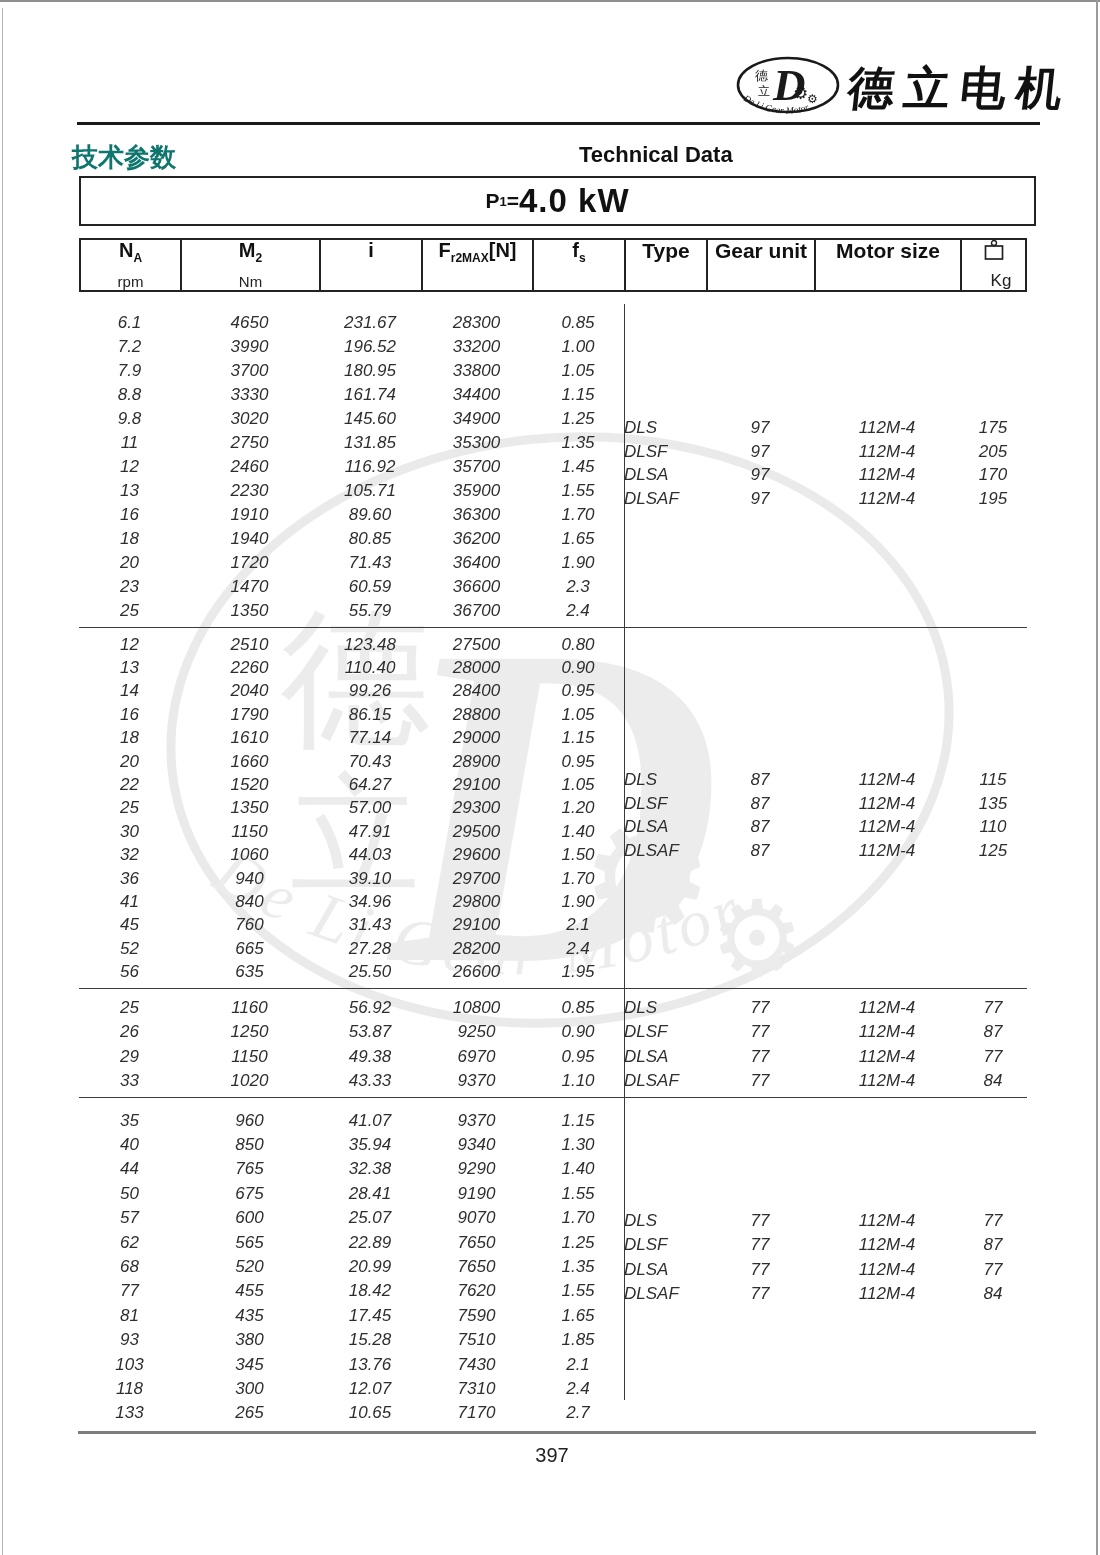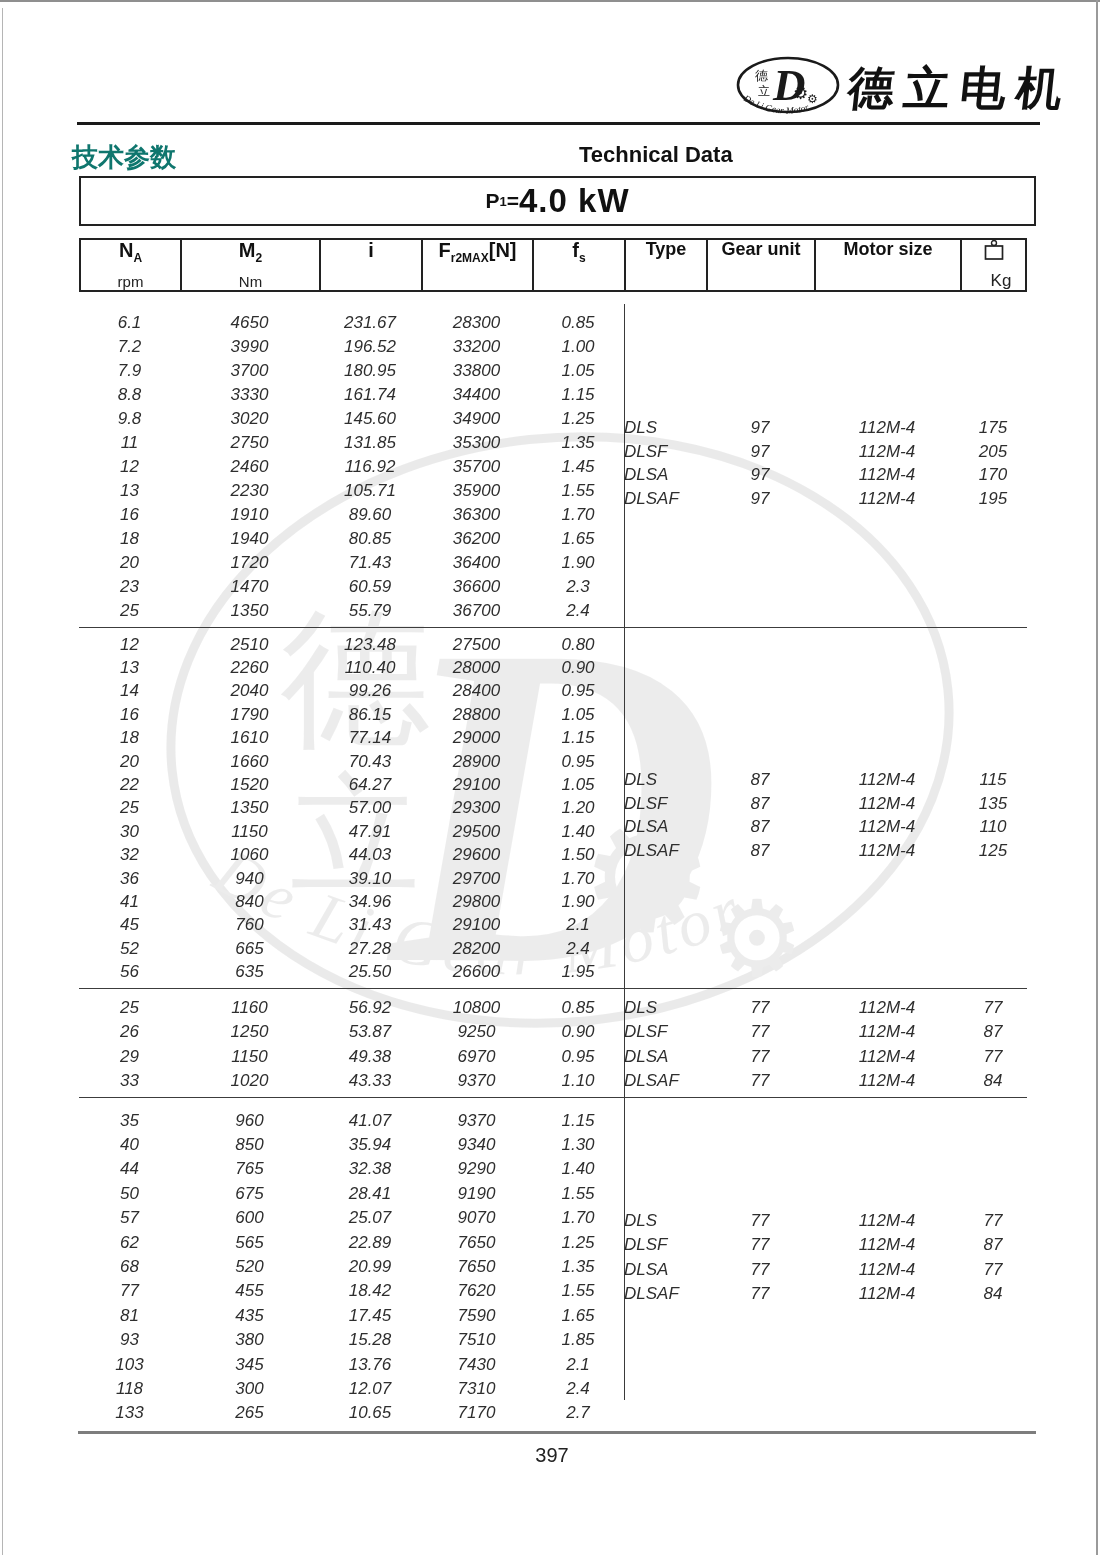--- a/index.html
+++ b/index.html
@@ -24,21 +24,21 @@
   .p1box .pval{font-size:33px;font-weight:bold;letter-spacing:1px;}
 
   
   .thead{position:absolute;left:79px;top:238px;width:948px;height:54px;border:2px solid #222;
          box-sizing:border-box;display:grid;grid-template-columns:101px 139px 102px 111px 92px 82px 108px 146px 64px;}
   .hcell{border-right:2px solid #222;display:flex;flex-direction:column;align-items:center;justify-content:space-between;line-height:1.05;}
   .hcell:last-child{border-right:none;}
   .hmain{font-size:20px;font-weight:bold;color:#111;}
   .hmain sub{font-size:12px;font-weight:bold;}
   .hunit{font-size:15px;color:#222;margin-top:1px;}
-  .hlabel{font-size:18px;font-weight:bold;color:#111;}
+  .hlabel{font-size:21px;font-weight:bold;color:#111;}
   .kgcell svg{display:block;margin-bottom:1px;}
   .kgcell .hunit{font-size:17px;margin-left:14px;}
 
   
   .tbody{position:absolute;left:79px;top:296px;width:948px;z-index:2;}
   .vline{position:absolute;left:545px;top:8px;width:1px;height:1096px;background:#3a3a3a;}
   .section{position:relative;box-sizing:border-box;font-style:italic;}
   .s1{padding-top:15px;padding-bottom:4px;}
   .s2{border-top:1px solid #3c3c3c;padding-top:5px;padding-bottom:4px;}
   .s3{border-top:1px solid #3c3c3c;padding-top:7px;padding-bottom:4px;}

